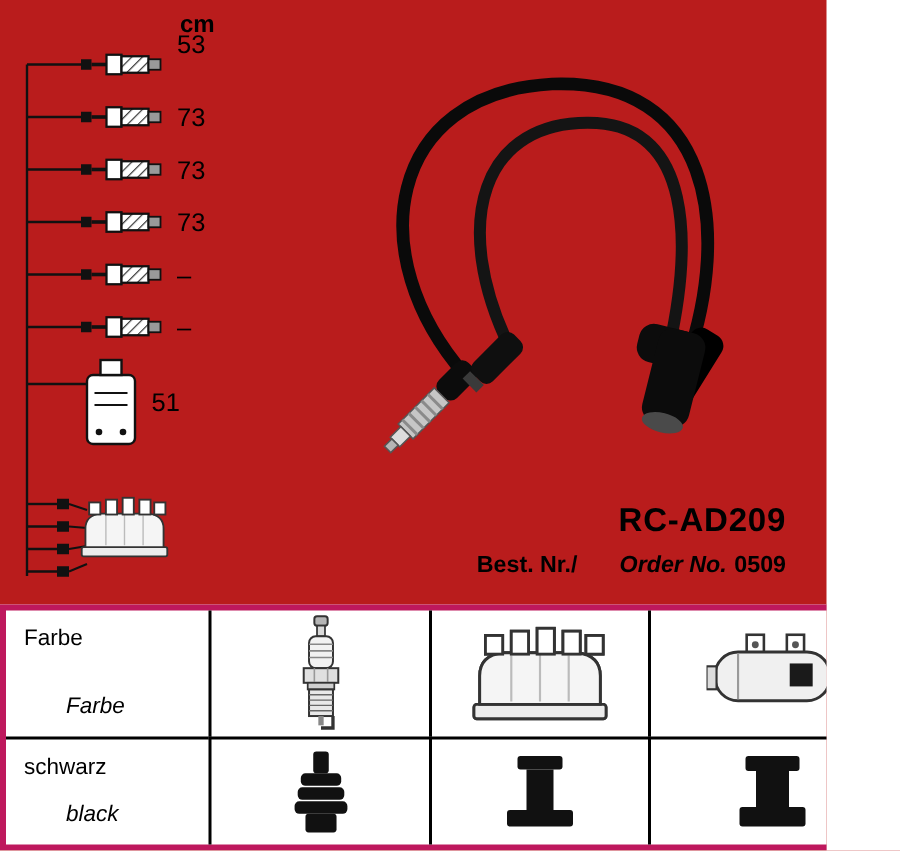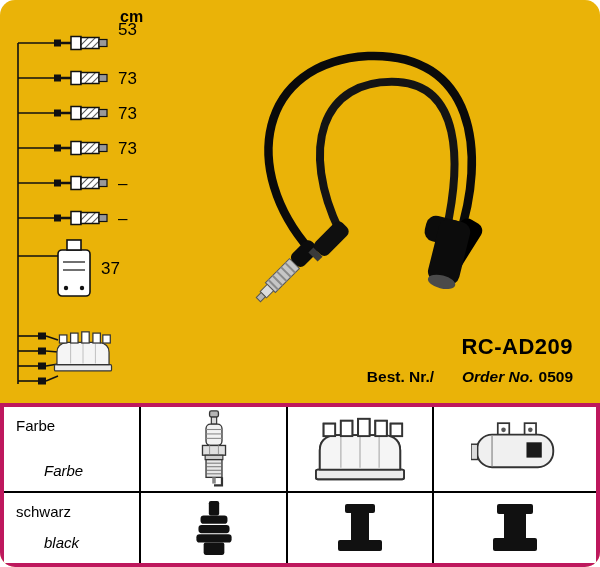--- a/index.html
+++ b/index.html
@@ -1,18 +1,18 @@
 <!DOCTYPE html>
 <html><head>
 <meta charset="utf-8">
 <style>
   html,body{margin:0;padding:0;background:#fff;}
   .stage{
-    position:relative;width:600px;height:567px;background:#eab308;overflow:hidden;
-    font-family:"Liberation Sans",sans-serif;color:#000;border-radius:15px;
+    position:relative;width:551px;height:567px;background:#b91c1c;overflow:hidden;
+    font-family:"Liberation Sans",sans-serif;color:#000;
   }
   .abs{position:absolute;}
   .unit-label{left:120px;top:8px;font-size:16px;font-weight:bold;}
   .len{left:118px;width:46px;font-size:17px;}
   .coil-len{left:101px;top:259px;font-size:17px;}
   .product-code{right:27px;top:334px;font-size:22px;font-weight:bold;letter-spacing:.5px;text-align:left;}
   .order-line{right:27px;top:368px;font-size:15.5px;font-weight:bold;text-align:right;white-space:nowrap;}
   .order-line .it{font-style:italic;}
   .order-line .num{margin-left:5px;}
   .spec-table{
@@ -138,21 +138,21 @@
     </g>
   </svg>
 
   <div class="abs unit-label">cm</div>
   <div class="abs len" style="top:20px">53</div>
   <div class="abs len" style="top:69px">73</div>
   <div class="abs len" style="top:104px">73</div>
   <div class="abs len" style="top:139px">73</div>
   <div class="abs len" style="top:174px">–</div>
   <div class="abs len" style="top:209px">–</div>
-  <div class="abs coil-len">37</div>
+  <div class="abs coil-len">51</div>
 
   <div class="abs product-code">RC-AD209</div>
   <div class="abs order-line">
     <span>Best. Nr./</span><span class="it">Order No.</span><span class="num">0509</span>
   </div>
 
   <div class="spec-table">
 
     <div class="cell r1 c1 label-cell">
       <div>Farbe</div>

